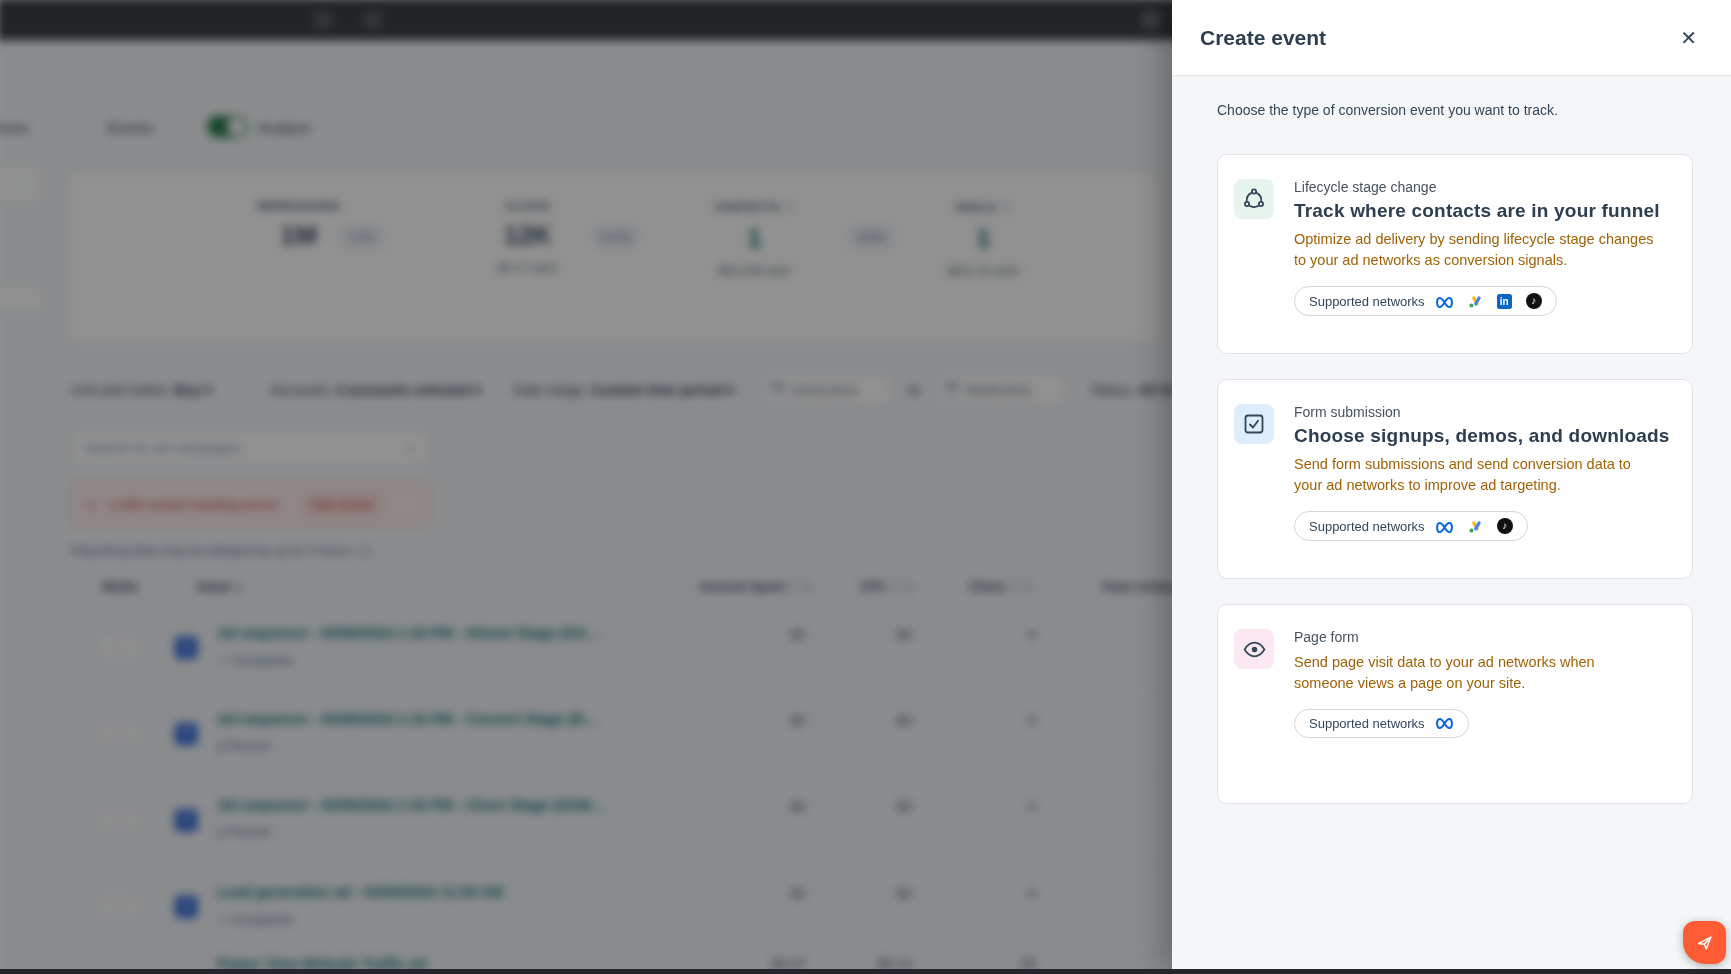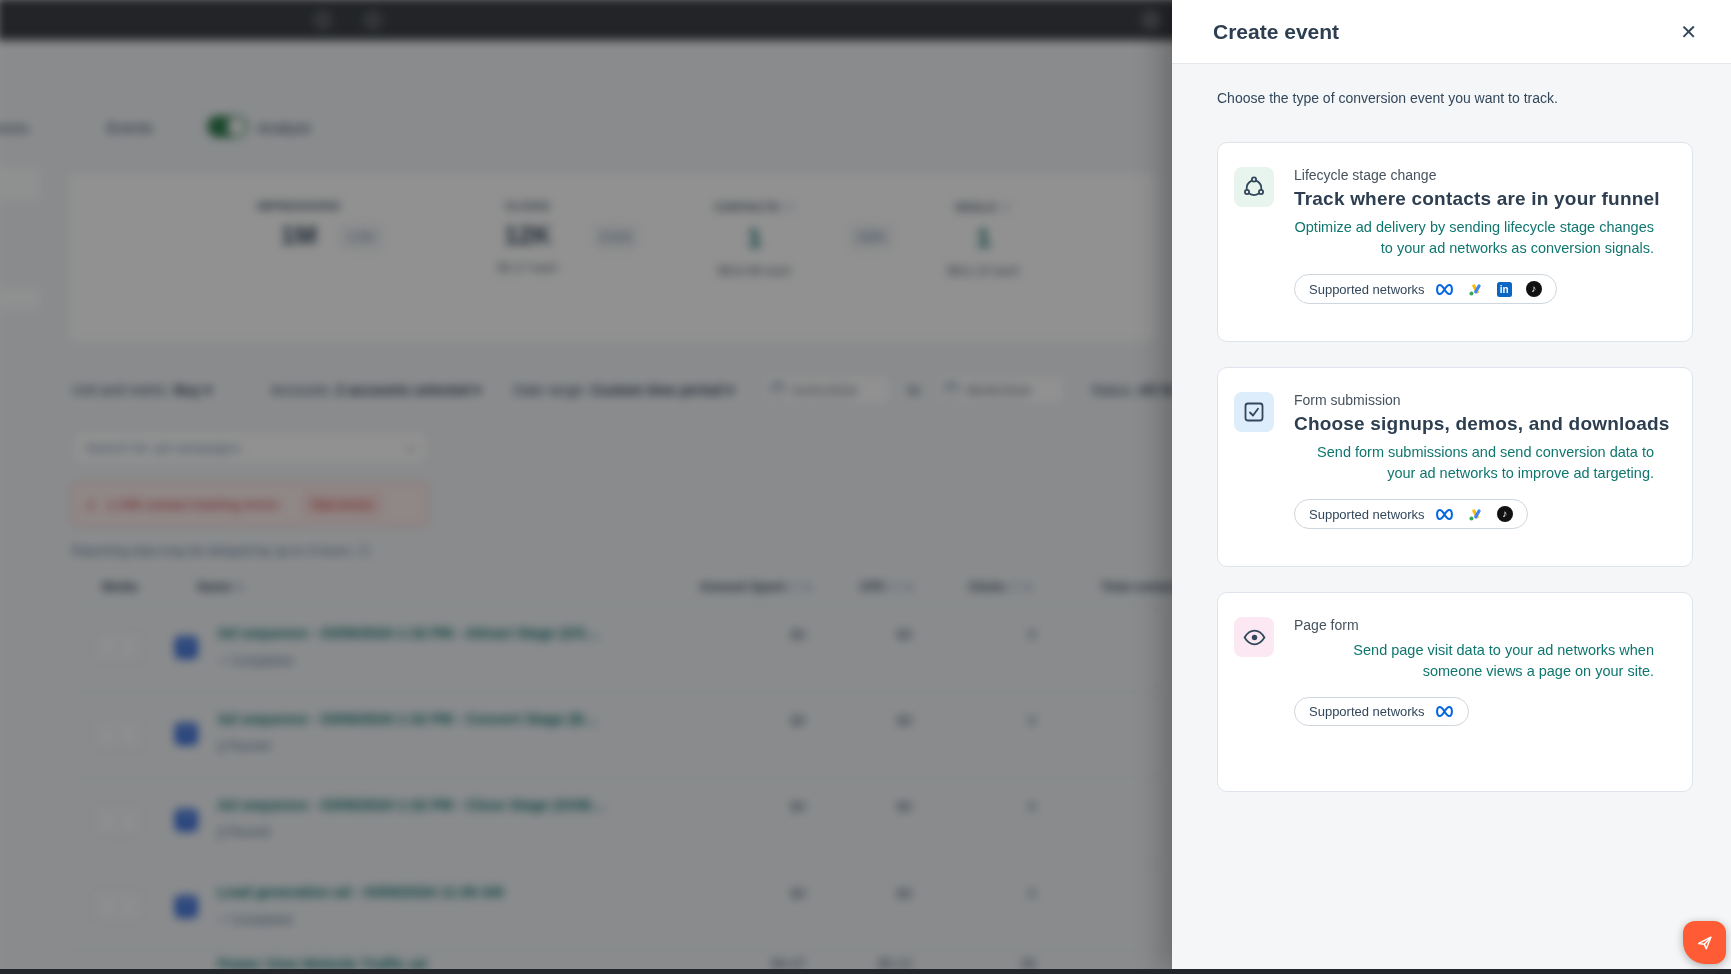--- a/index.html
+++ b/index.html
@@ -49,36 +49,36 @@
   .adlink { position:absolute; font-size:14.5px; font-weight:bold; color:#0c6f6a; white-space:nowrap; }
   .adstatus { position:absolute; font-size:12.5px; color:#516f90; }
   .cellval { position:absolute; font-size:13.5px; color:#33475b; text-align:right; width:70px; }
   .bottom-strip { position:absolute; left:0; bottom:0; width:100%; height:5px; background:#23262a; z-index:40; }
 
   
   .dim { position:absolute; inset:0; background:rgba(0,0,0,0.43); z-index:10; }
 
   
   .panel { position:absolute; top:0; right:0; width:559px; height:974px; background:#f5f6f8; z-index:20; box-shadow:-10px 0 30px rgba(0,0,0,0.25); }
-  .panel-header { position:relative; height:64px; background:#fff; border-bottom:1px solid #e3e7ec; display:flex; align-items:center; justify-content:space-between; padding:0 30px 0 41px; }
+  .panel-header { position:relative; height:76px; background:#fff; border-bottom:1px solid #e3e7ec; display:flex; align-items:center; justify-content:space-between; padding:0 30px 0 28px; }
   .panel-title { font-size:21px; font-weight:bold; color:#2d3e50; }
   .close-btn { font-size:20px; color:#33475b; cursor:pointer; background:none; border:none; line-height:1; padding:4px; }
   .panel-body { padding:26px 38px 0 45px; }
   .panel-sub { font-size:14px; color:#33475b; }
   .cards { margin-top:36px; display:flex; flex-direction:column; gap:25px; }
   .card { background:#fff; border:1px solid #dfe3eb; border-radius:10px; padding:24px 16px; display:flex; gap:20px; cursor:pointer; min-height:200px; }
   .icon-tile { flex:0 0 40px; width:40px; height:40px; border-radius:8px; display:flex; align-items:center; justify-content:center; }
   .tile-green { background:#e8f5ee; }
   .tile-blue  { background:#ddedfb; }
   .tile-pink  { background:#fbe8f2; }
   .card-label { font-size:14px; color:#46535e; }
   .card-title { font-size:19px; font-weight:bold; color:#2d3e50; margin-top:5px; letter-spacing:0.2px; }
-  .card-desc { font-size:14.5px; line-height:21px; color:#0f766e; margin-top:7px; max-width:360px;text-align:right; }
+  .card-desc { font-size:14.5px; line-height:21px; color:#a16207; margin-top:7px; max-width:360px; }
   .net-badge { display:inline-flex; align-items:center; gap:10px; margin-top:15px; border:1px solid #cfd6dd; border-radius:16px; padding:6px 14px; font-size:13px; color:#33475b; background:#fff; }
-  .net-icons { display:flex; align-items:center; gap:14px; }
+  .net-icons { display:flex; align-items:flex-end; gap:14px; }
   .li-ic { display:inline-block; width:15px; height:15px; background:#0a66c2; color:#fff; border-radius:2.5px; font-size:10px; font-weight:bold; text-align:center; line-height:15px; }
   .tt-ic { display:inline-block; width:16px; height:16px; background:#111; color:#fff; border-radius:50%; font-size:10px; text-align:center; line-height:15px; }
 
   
   .fab { position:absolute; left:1683px; top:921px; width:43px; height:43px; background:#ff5c35; border:none; border-radius:12px 12px 12px 22px; z-index:30; cursor:pointer; display:flex; align-items:center; justify-content:center; box-shadow:0 2px 8px rgba(0,0,0,0.3); }
 </style>
 </head>
 <body>
 
 <div class="bg">

